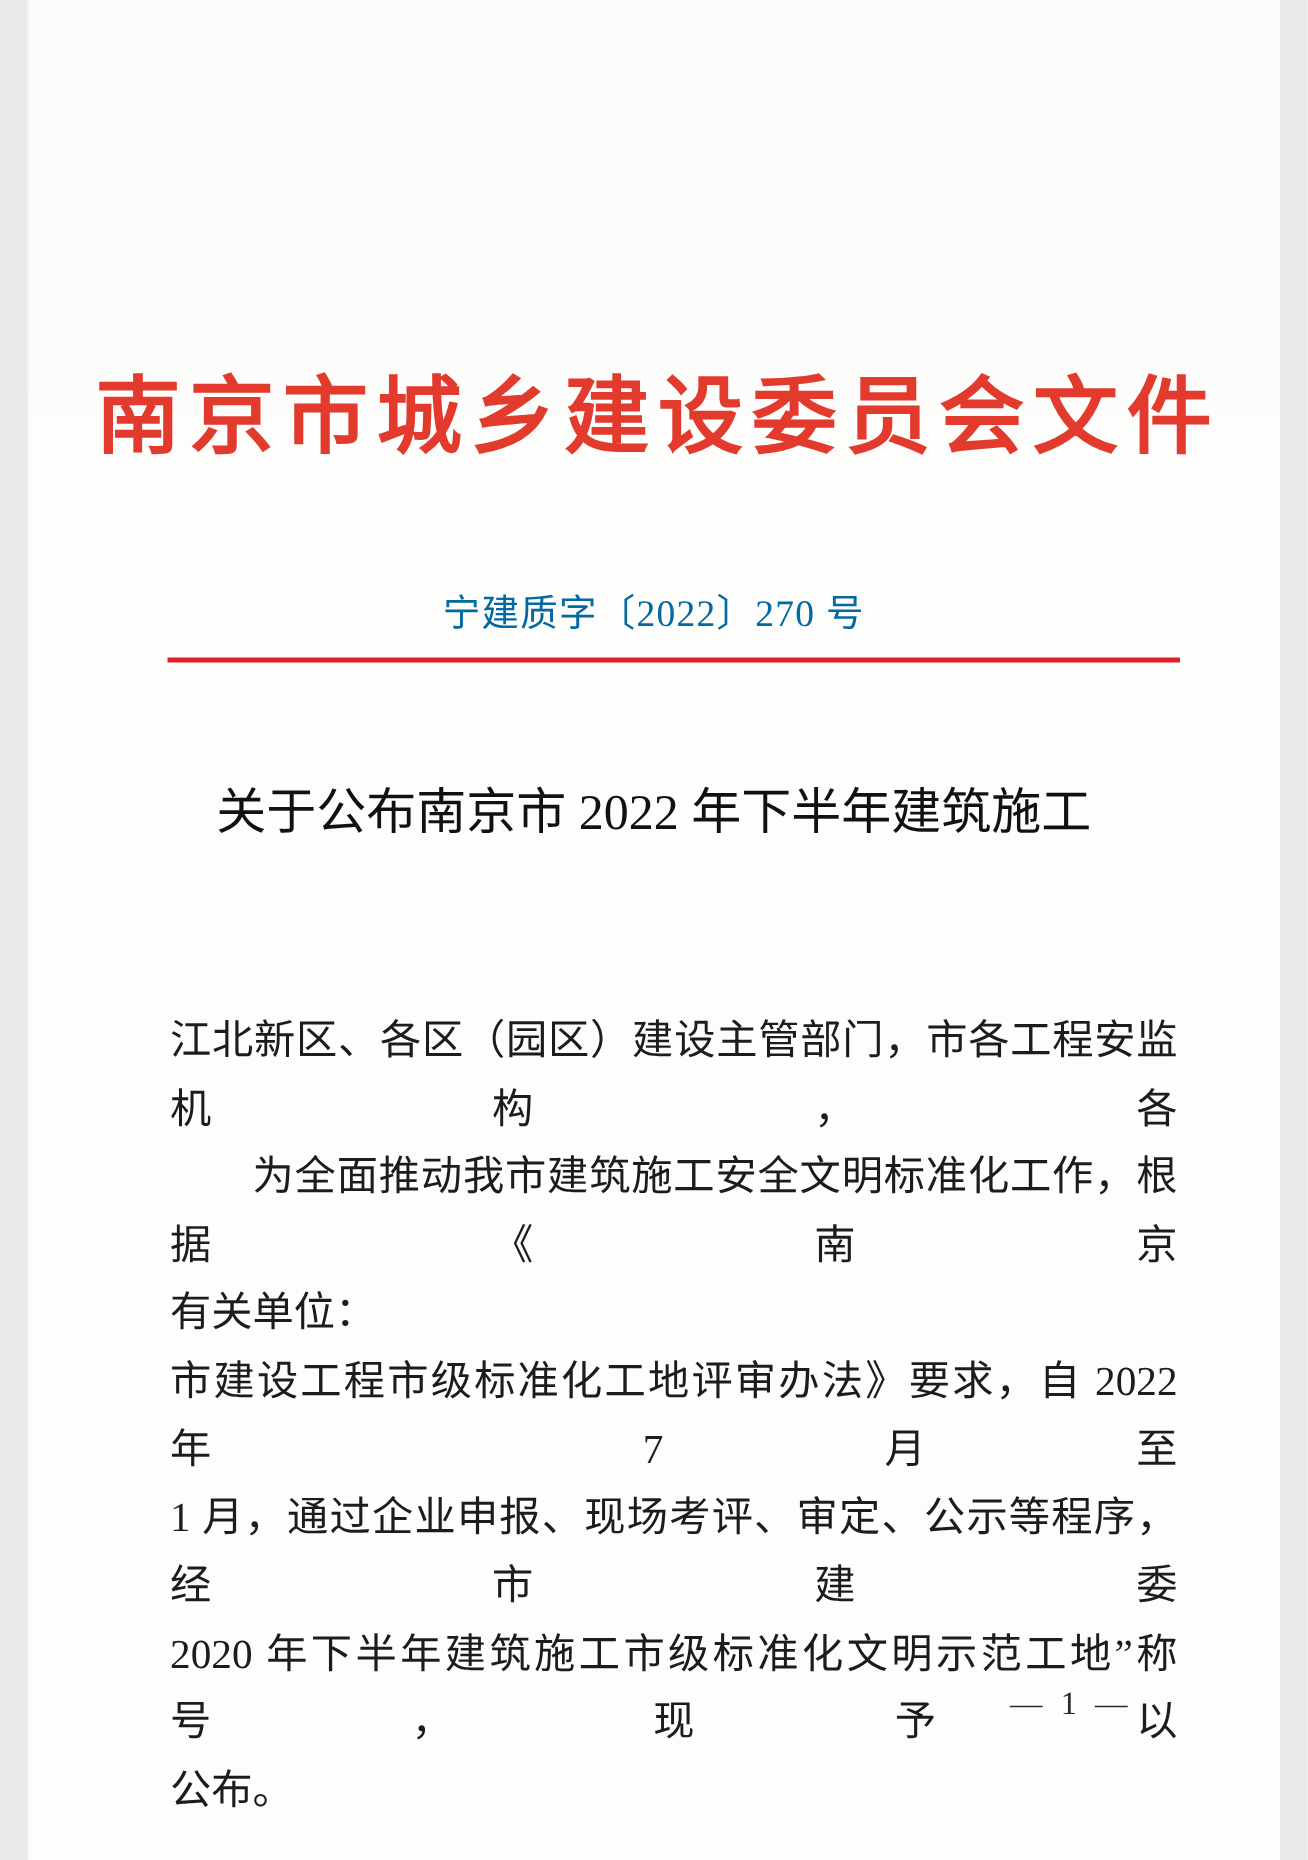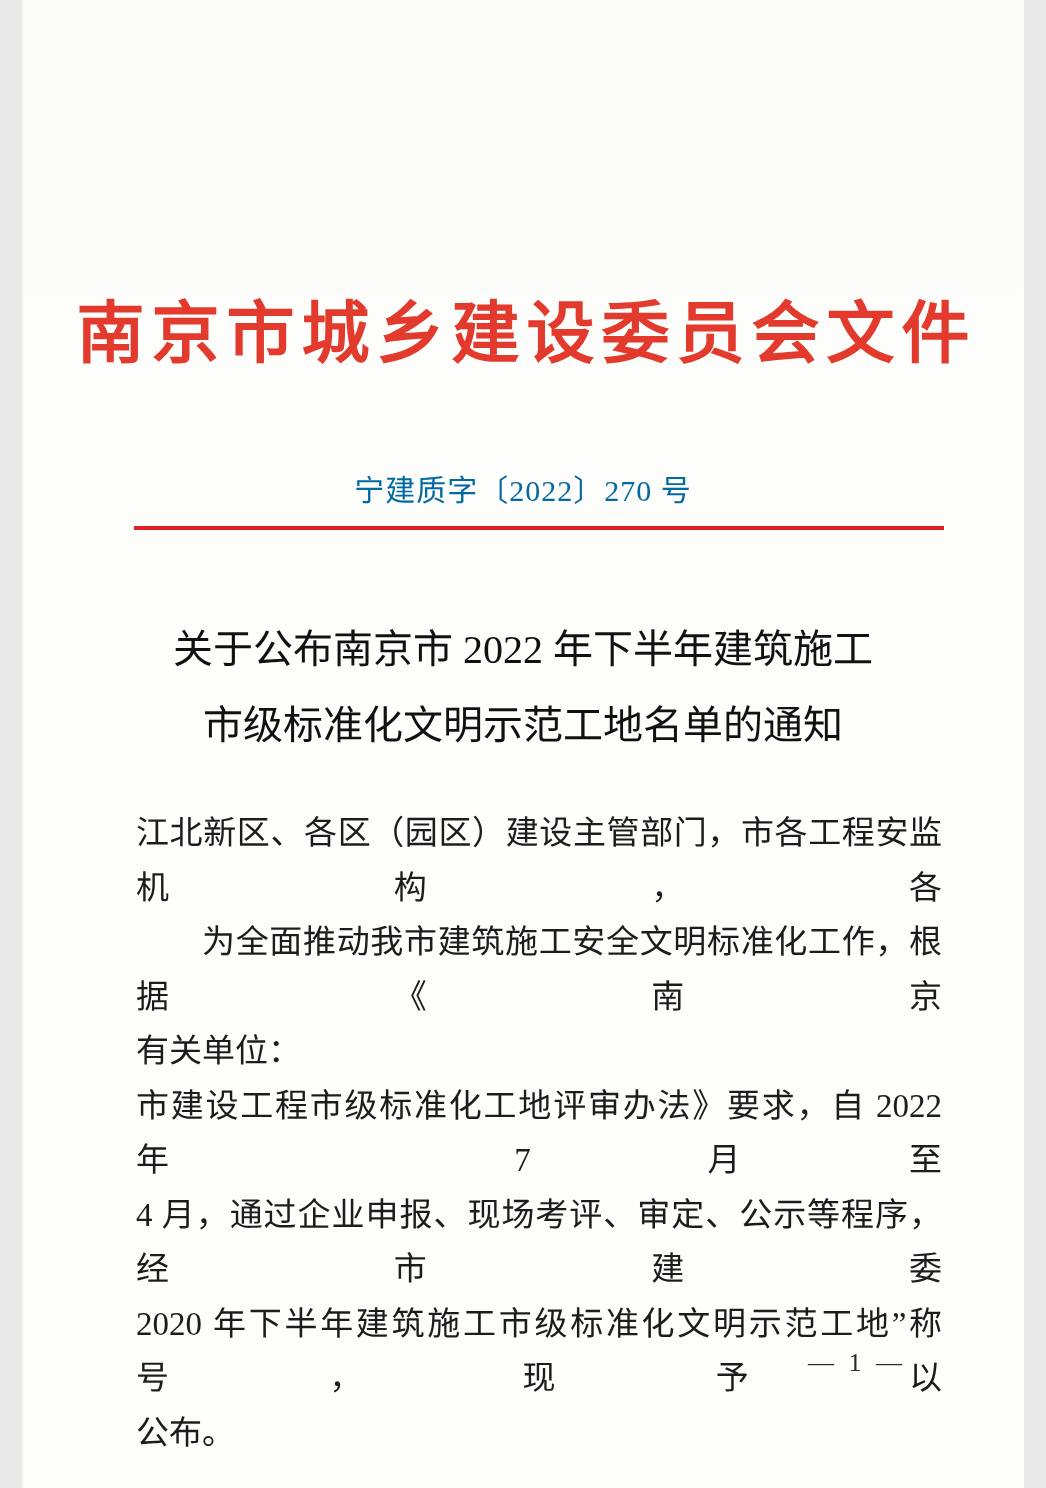--- a/index.html
+++ b/index.html
@@ -105,28 +105,27 @@
 <div class="page">
 
   <div class="agency-header">南京市城乡建设委员会文件</div>
 
   <div class="doc-number">宁建质字〔2022〕270 号</div>
 
   <div class="red-line"></div>
 
   <div class="doc-title">
     <div>关于公布南京市 2022 年下半年建筑施工</div>
-    <div>市级标准化文明示范工地名单的通知</div>
   </div>
 
   <div class="body-block">
     <div class="body-line fill">江北新区、各区（园区）建设主管部门，市各工程安监机构，各</div>
     <div class="body-line fill indent">为全面推动我市建筑施工安全文明标准化工作，根据《南京</div>
     <div class="body-line">有关单位：</div>
     <div class="body-line fill">市建设工程市级标准化工地评审办法》要求，自 2022 年 7 月至</div>
-    <div class="body-line fill">4 月，通过企业申报、现场考评、审定、公示等程序，经市建委</div>
+    <div class="body-line fill">1 月，通过企业申报、现场考评、审定、公示等程序，经市建委</div>
     <div class="body-line fill">2020 年下半年建筑施工市级标准化文明示范工地”称号，现予以</div>
     <div class="body-line">公布。</div>
   </div>
 
   <div class="page-number">— 1 —</div>
 
 </div>
 
 </body></html>

